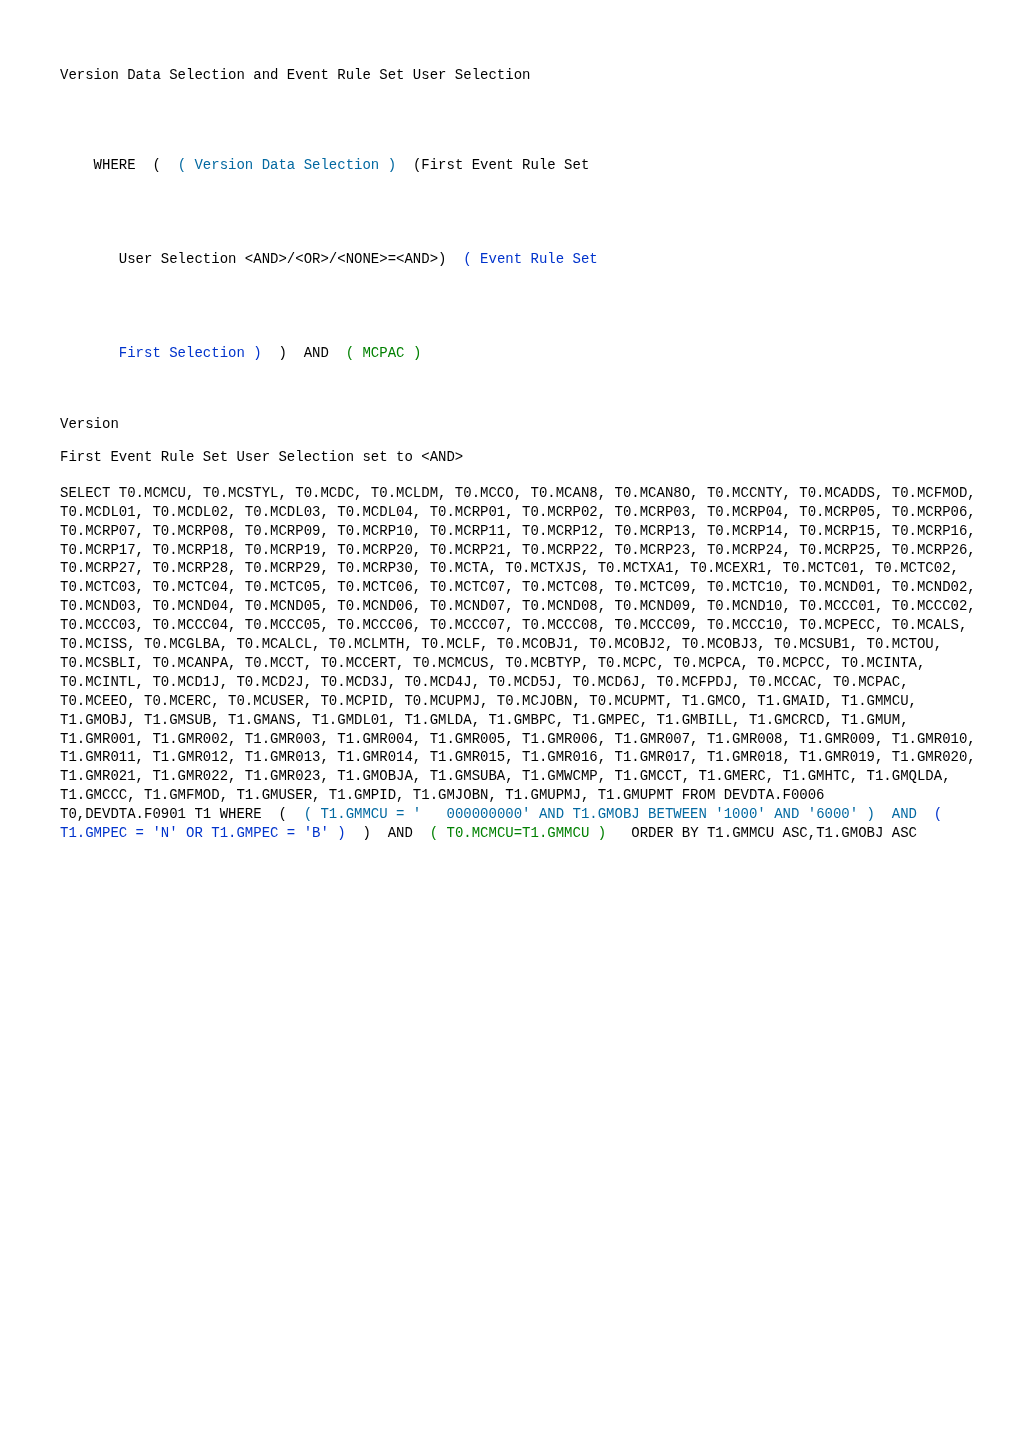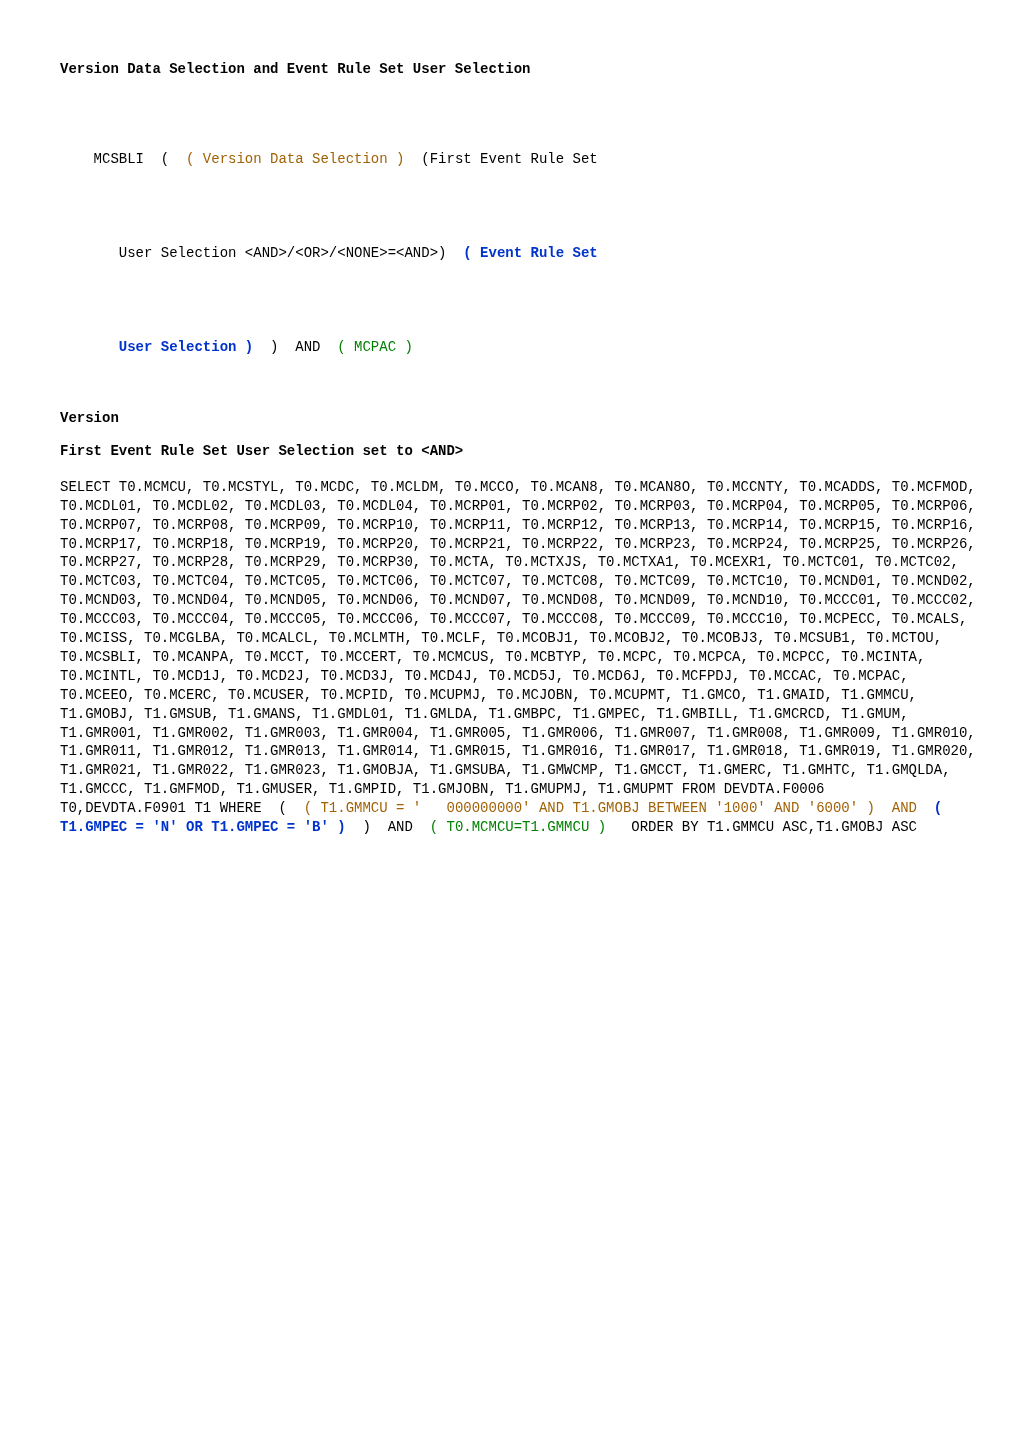--- a/index.html
+++ b/index.html
@@ -7,44 +7,44 @@
     font-size: 14px;
     background: #fff;
     color: #000;
     margin: 0;
     padding: 60px 40px 40px 60px;
     line-height: 1.35;
     width: 1020px;
     box-sizing: border-box;
   }
   .bold { font-weight: normal; }
-  .red { color: #a16207; }
-  .blue { color: #0033cc; font-weight: bold; }
-  .heading { font-weight: bold; margin-bottom: 6px; }
+  .red { color: #0369a1; }
+  .blue { color: #0033cc; }
+  .heading { font-weight: normal; margin-top: 6px; margin-bottom: 6px; }
   .indent { padding-left: 3ch; }
   .section { margin-bottom: 14px; }
   .pre { white-space: pre-wrap; word-wrap: break-word; }
   .query { margin-top: 17px; }
 </style>
 </head>
 <body>
 
 <div class="section">
   <div class="heading">Version Data Selection and Event Rule Set User Selection</div>
 </div>
 
 <div class="section pre">
   <div>
-    <span>MCSBLI  ( </span><span class="red"> ( Version Data Selection ) </span><span class="bold"> (First Event Rule Set</span>
+    <span>WHERE  ( </span><span class="red"> ( Version Data Selection ) </span><span class="bold"> (First Event Rule Set</span>
   </div>
   <div class="indent">
     <span class="bold">User Selection &lt;AND&gt;/&lt;OR&gt;/&lt;NONE&gt;=&lt;AND&gt;)</span><span class="blue">  ( Event Rule Set</span>
   </div>
   <div class="indent">
-    <span class="blue">User Selection ) </span><span> )  AND </span><span style="color:#008000"> ( MCPAC )</span>
+    <span class="blue">First Selection ) </span><span> )  AND </span><span style="color:#008000"> ( MCPAC )</span>
   </div>
 </div>
 
 <div class="section">
   <div class="heading">Version</div>
 </div>
 
 <div class="section">
   <div class="heading">First Event Rule Set User Selection set to &lt;AND&gt;</div>
 </div>

